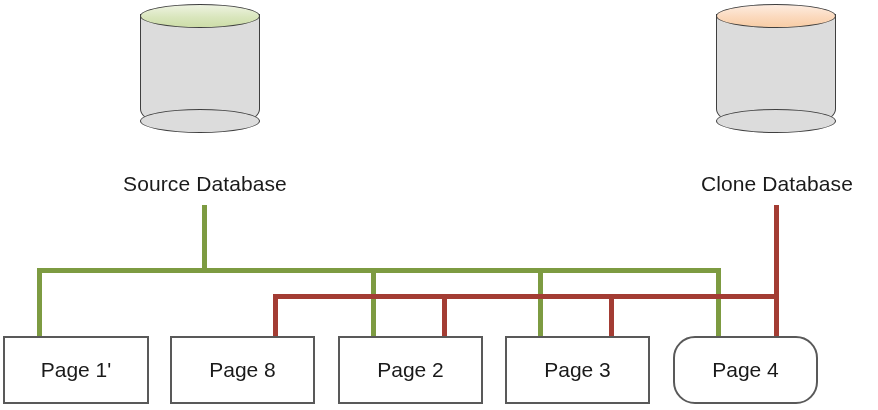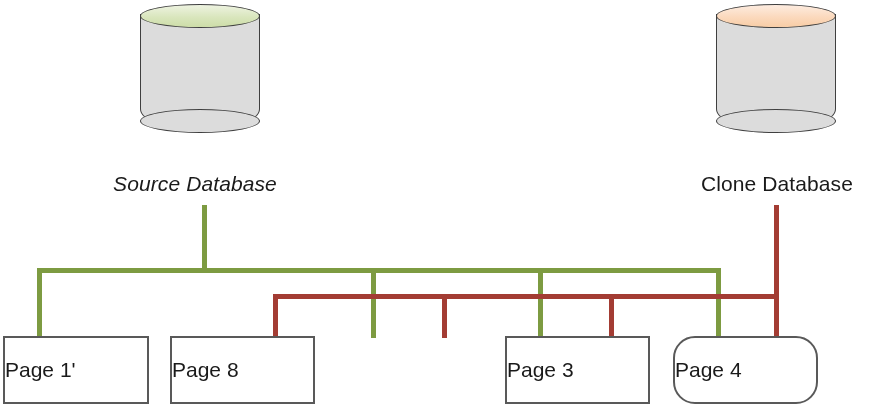--- a/index.html
+++ b/index.html
@@ -75,21 +75,21 @@
   
   .page-box {
     position: absolute;
     top: 336px;
     height: 68px;
     border: 2px solid #595959;
     background: #ffffff;
     box-sizing: border-box;
     display: flex;
     align-items: center;
-    justify-content: flex-start;
+    justify-content: center;
     font-size: 21px;
     color: #1a1a1a;
   }
 
   
   .seg {
     position: absolute;
   }
   .seg.green { background: #7d9b41; }
   .seg.red   { background: #a33c33; }
@@ -97,21 +97,21 @@
 </head>
 <body>
 
 <div id="canvas">
 
   <div class="db source" style="left:140px; top:2px;">
     <div class="body"></div>
     <div class="bottom"></div>
     <div class="top"></div>
   </div>
-  <div class="db-label" style="left:84px; top:172px; width:222px;font-style:italic;">Source Database</div>
+  <div class="db-label" style="left:94px; top:172px; width:222px;">Source Database</div>
 
   <div class="db clone" style="left:716px; top:2px;">
     <div class="body"></div>
     <div class="bottom"></div>
     <div class="top"></div>
   </div>
   <div class="db-label" style="left:666px; top:172px; width:222px;">Clone Database</div>
 
   <div class="seg green" style="left:202px; top:205px; width:5px; height:68px;"></div>
 
@@ -138,20 +138,23 @@
   <div class="seg red" style="left:774px; top:294px; width:5px; height:44px;"></div>
 
   <div class="page-box" style="left:3px; width:146px;">
     <span>Page 1'</span>
   </div>
 
   <div class="page-box" style="left:170px; width:145px;">
     <span>Page 8</span>
   </div>
 
+  <div class="page-box" style="left:338px; width:145px;">
+    <span>Page 2</span>
+  </div>
 
   <div class="page-box" style="left:505px; width:145px;">
     <span>Page 3</span>
   </div>
 
   <div class="page-box" style="left:673px; width:145px;border-radius:22px;">
     <span>Page 4</span>
   </div>
 
 </div>

